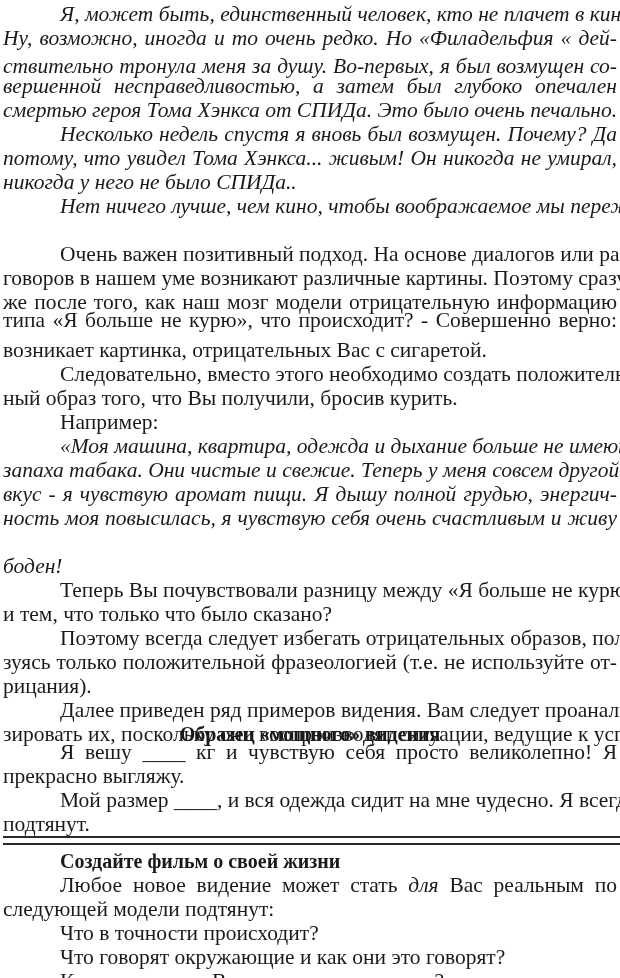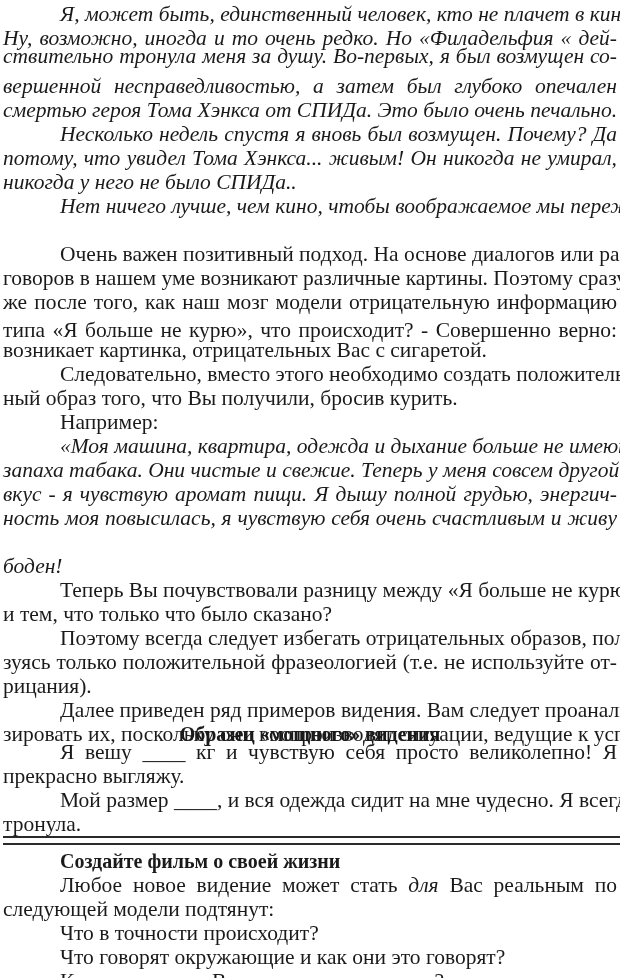--- a/index.html
+++ b/index.html
@@ -15,34 +15,34 @@
   .center { left: 0; width: 620px; text-align: center; text-align-last: center; }
   .rule { position: absolute; left: 3px; width: 617px; height: 1.5px; background: #2a2a2a; }
 </style>
 </head>
 <body>
 
 <div class="page">
 
   <div class="line indent it" style="top:2px">Я, может быть, единственный человек, кто не плачет в кино.</div>
   <div class="line it" style="top:26px">Ну, возможно, иногда и то очень редко. Но «Филадельфия « дей-</div>
-  <div class="line it" style="top:44px">ствительно тронула меня за душу. Во-первых, я был возмущен со-</div>
+  <div class="line it" style="top:54px">ствительно тронула меня за душу. Во-первых, я был возмущен со-</div>
   <div class="line it" style="top:74px">вершенной несправедливостью, а затем был глубоко опечален</div>
   <div class="line it last" style="top:98px">смертью героя Тома Хэнкса от СПИДа. Это было очень печально.</div>
 
   <div class="line indent it" style="top:122px">Несколько недель спустя я вновь был возмущен. Почему? Да</div>
   <div class="line it" style="top:146px">потому, что увидел Тома Хэнкса... живым! Он никогда не умирал,</div>
   <div class="line it last" style="top:170px">никогда у него не было СПИДа..</div>
 
   <div class="line indent it" style="top:194px">Нет ничего лучше, чем кино, чтобы воображаемое мы пережи-</div>
 
   <div class="line indent" style="top:242px">Очень важен позитивный подход. На основе диалогов или раз-</div>
   <div class="line" style="top:266px">говоров в нашем уме возникают различные картины. Поэтому сразу</div>
   <div class="line" style="top:290px">же после того, как наш мозг модели отрицательную информацию</div>
-  <div class="line" style="top:318px">типа «Я больше не курю», что происходит? - Совершенно верно:</div>
+  <div class="line" style="top:308px">типа «Я больше не курю», что происходит? - Совершенно верно:</div>
   <div class="line last" style="top:338px">возникает картинка, отрицательных Вас с сигаретой.</div>
 
   <div class="line indent" style="top:362px">Следовательно, вместо этого необходимо создать положитель-</div>
   <div class="line last" style="top:386px">ный образ того, что Вы получили, бросив курить.</div>
 
   <div class="line indent last" style="top:410px">Например:</div>
 
   <div class="line indent it" style="top:434px">«Моя машина, квартира, одежда и дыхание больше не имеют</div>
   <div class="line it" style="top:458px">запаха табака. Они чистые и свежие. Теперь у меня совсем другой</div>
   <div class="line it" style="top:482px">вкус - я чувствую аромат пищи. Я дышу полной грудью, энергич-</div>
@@ -57,21 +57,21 @@
   <div class="line last" style="top:674px">рицания).</div>
 
   <div class="line indent" style="top:698px">Далее приведен ряд примеров видения. Вам следует проанали-</div>
   <div class="line" style="top:722px">зировать их, поскольку они воспроизводят ситуации, ведущие к успеху.</div>
 
   <div class="line center bold" style="top:722px; font-size:20px;">Образец «мощного» видения</div>
 
   <div class="line indent" style="top:740px">Я вешу ____ кг и чувствую себя просто великолепно! Я</div>
   <div class="line last" style="top:764px">прекрасно выгляжу.</div>
   <div class="line indent" style="top:788px">Мой размер ____, и вся одежда сидит на мне чудесно. Я всегда</div>
-  <div class="line last" style="top:812px">тронула.</div>
+  <div class="line last" style="top:812px">подтянут.</div>
 
   <div class="rule" style="top:836px"></div>
   <div class="rule" style="top:843px"></div>
 
   <div class="line indent bold last" style="top:849px; font-size:20px;">Создайте фильм о своей жизни</div>
   <div class="line indent" style="top:873px">
     <span>Любое новое видение может стать</span>
     <span class="it">для</span>
     <span>Вас реальным по</span>
   </div>

